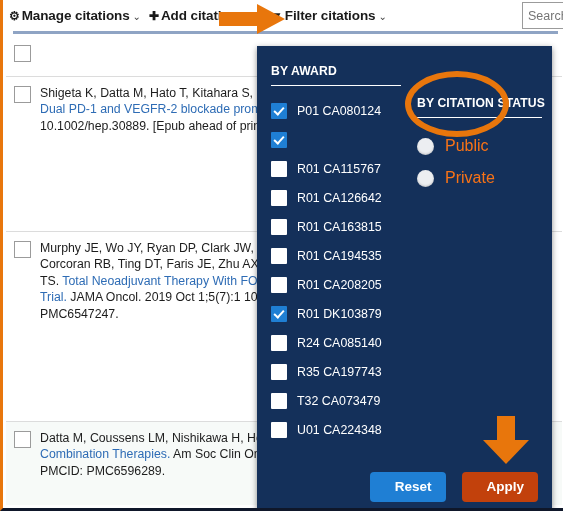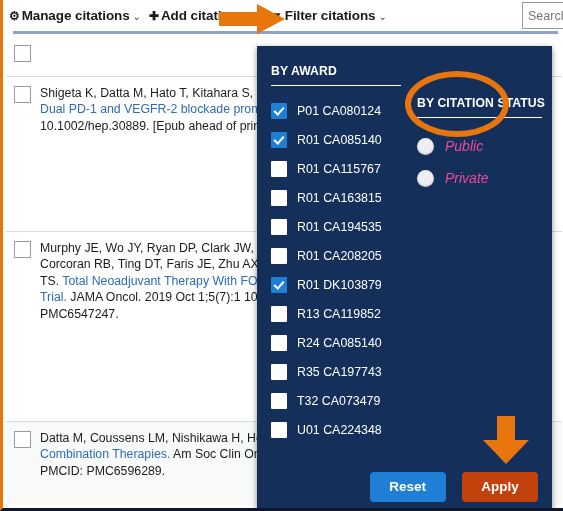--- a/index.html
+++ b/index.html
@@ -214,42 +214,41 @@
   }
   .radio {
     flex: 0 0 auto;
     width: 17px; height: 17px;
     border-radius: 50%;
     background: #eceef1;
     margin-right: 11px;
     box-shadow: inset 0 -1px 2px rgba(0,0,0,.18);
   }
   .radio-l {
-    font-size: 14px;
-    color: #ec4899;
+    font-size: 16px;
+    color: #f97316;
     white-space: nowrap;
-    font-style: italic;
   }
 
   .panel-btns {
     position: absolute;
     left: 0; right: 0; bottom: 14px;
     text-align: right;
     padding-right: 14px;
   }
   .pbtn {
     display: inline-block;
     min-width: 76px;
     padding: 7px 14px 8px;
     margin-left: 12px;
     background: #1f7fd4;
     color: #ffffff;
     font-size: 13.5px;
     font-weight: bold;
-    text-align: center;
+    text-align: right;
     border: 0;
     border-radius: 4px;
     cursor: pointer;
     font-family: "Liberation Sans", sans-serif;
   }
   .pbtn.apply { background: #c2410c; }
 
   
   .ann { position: absolute; z-index: 60; pointer-events: none; }
   .arrow-right {
@@ -370,45 +369,44 @@
       <div class="col-award">
         <div class="col-h">BY AWARD</div>
         <div class="award-list">
 
           <div class="opt">
             <span class="box on"></span>
             <span class="opt-l">P01 CA080124</span>
           </div>
           <div class="opt">
             <span class="box on"></span>
-            <span class="opt-l">R01 CA085140</span>
           </div>
           <div class="opt">
             <span class="box"></span>
             <span class="opt-l">R01 CA115767</span>
+          </div>
+          <div class="opt">
+            <span class="box"></span>
+            <span class="opt-l">R01 CA126642</span>
           </div>
           <div class="opt">
             <span class="box"></span>
             <span class="opt-l">R01 CA163815</span>
           </div>
           <div class="opt">
             <span class="box"></span>
             <span class="opt-l">R01 CA194535</span>
           </div>
           <div class="opt">
             <span class="box"></span>
             <span class="opt-l">R01 CA208205</span>
           </div>
           <div class="opt">
             <span class="box on"></span>
             <span class="opt-l">R01 DK103879</span>
-          </div>
-          <div class="opt">
-            <span class="box"></span>
-            <span class="opt-l">R13 CA119852</span>
           </div>
           <div class="opt">
             <span class="box"></span>
             <span class="opt-l">R24 CA085140</span>
           </div>
           <div class="opt">
             <span class="box"></span>
             <span class="opt-l">R35 CA197743</span>
           </div>
           <div class="opt">

